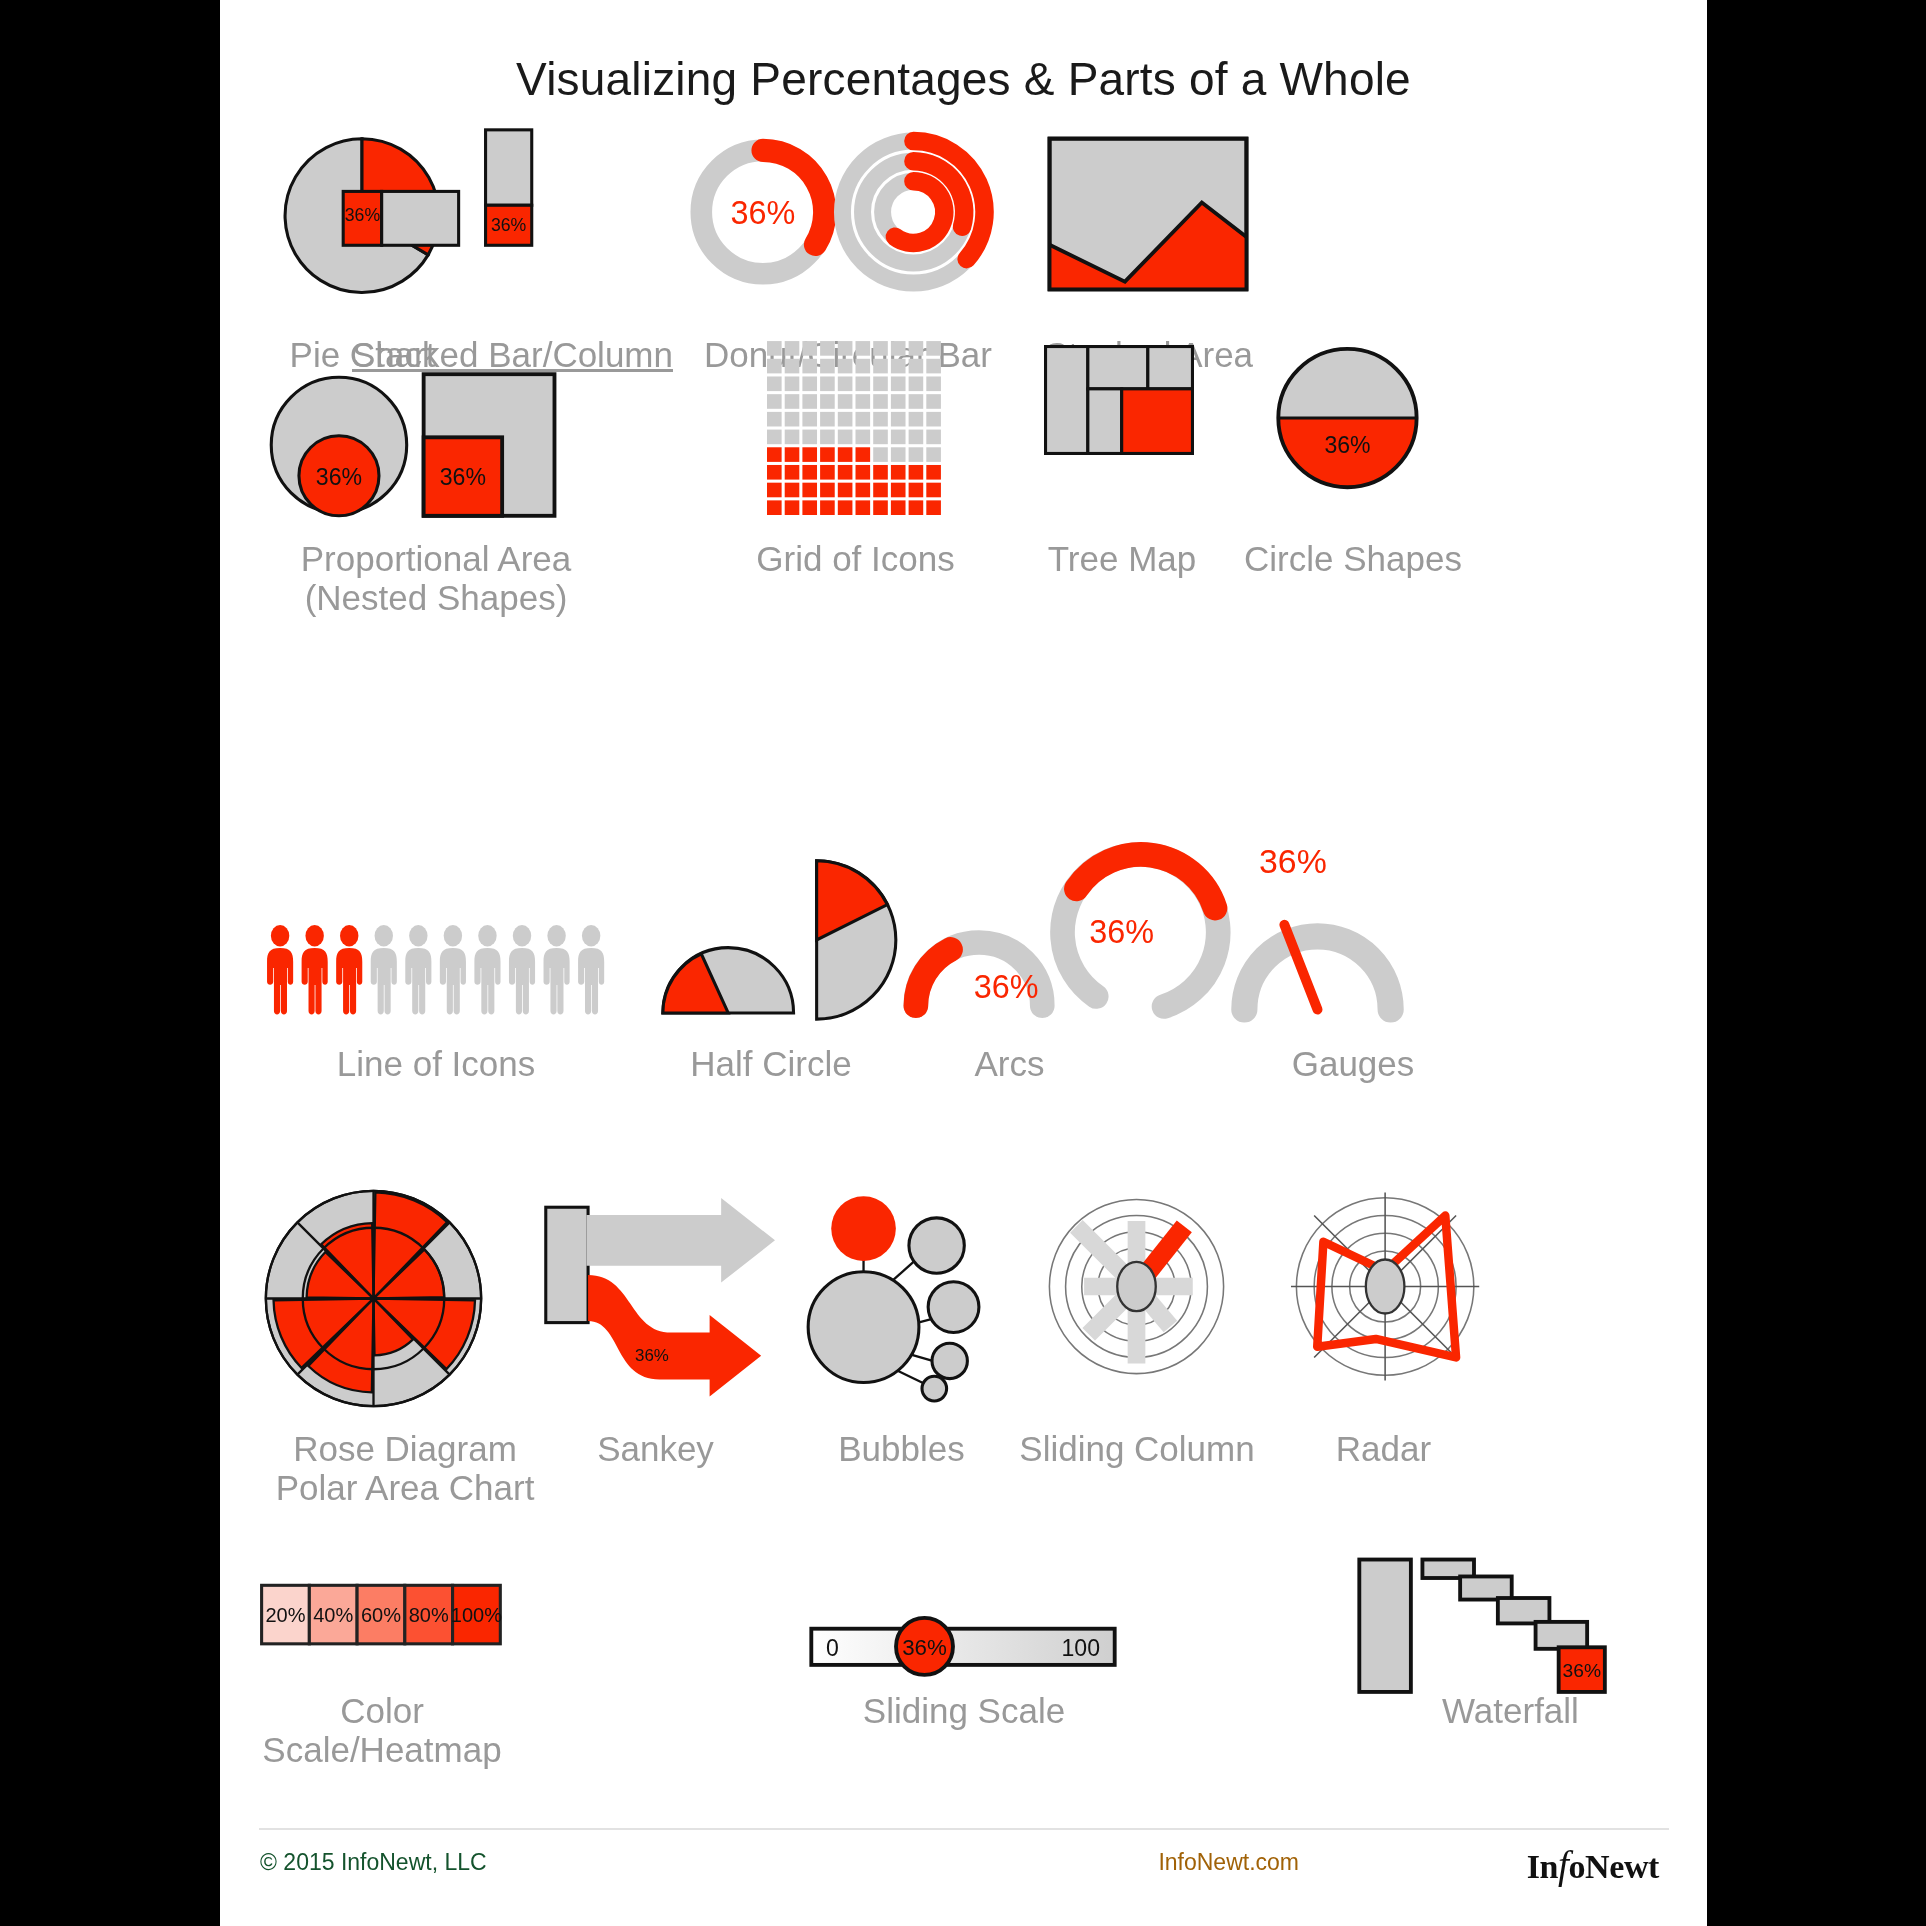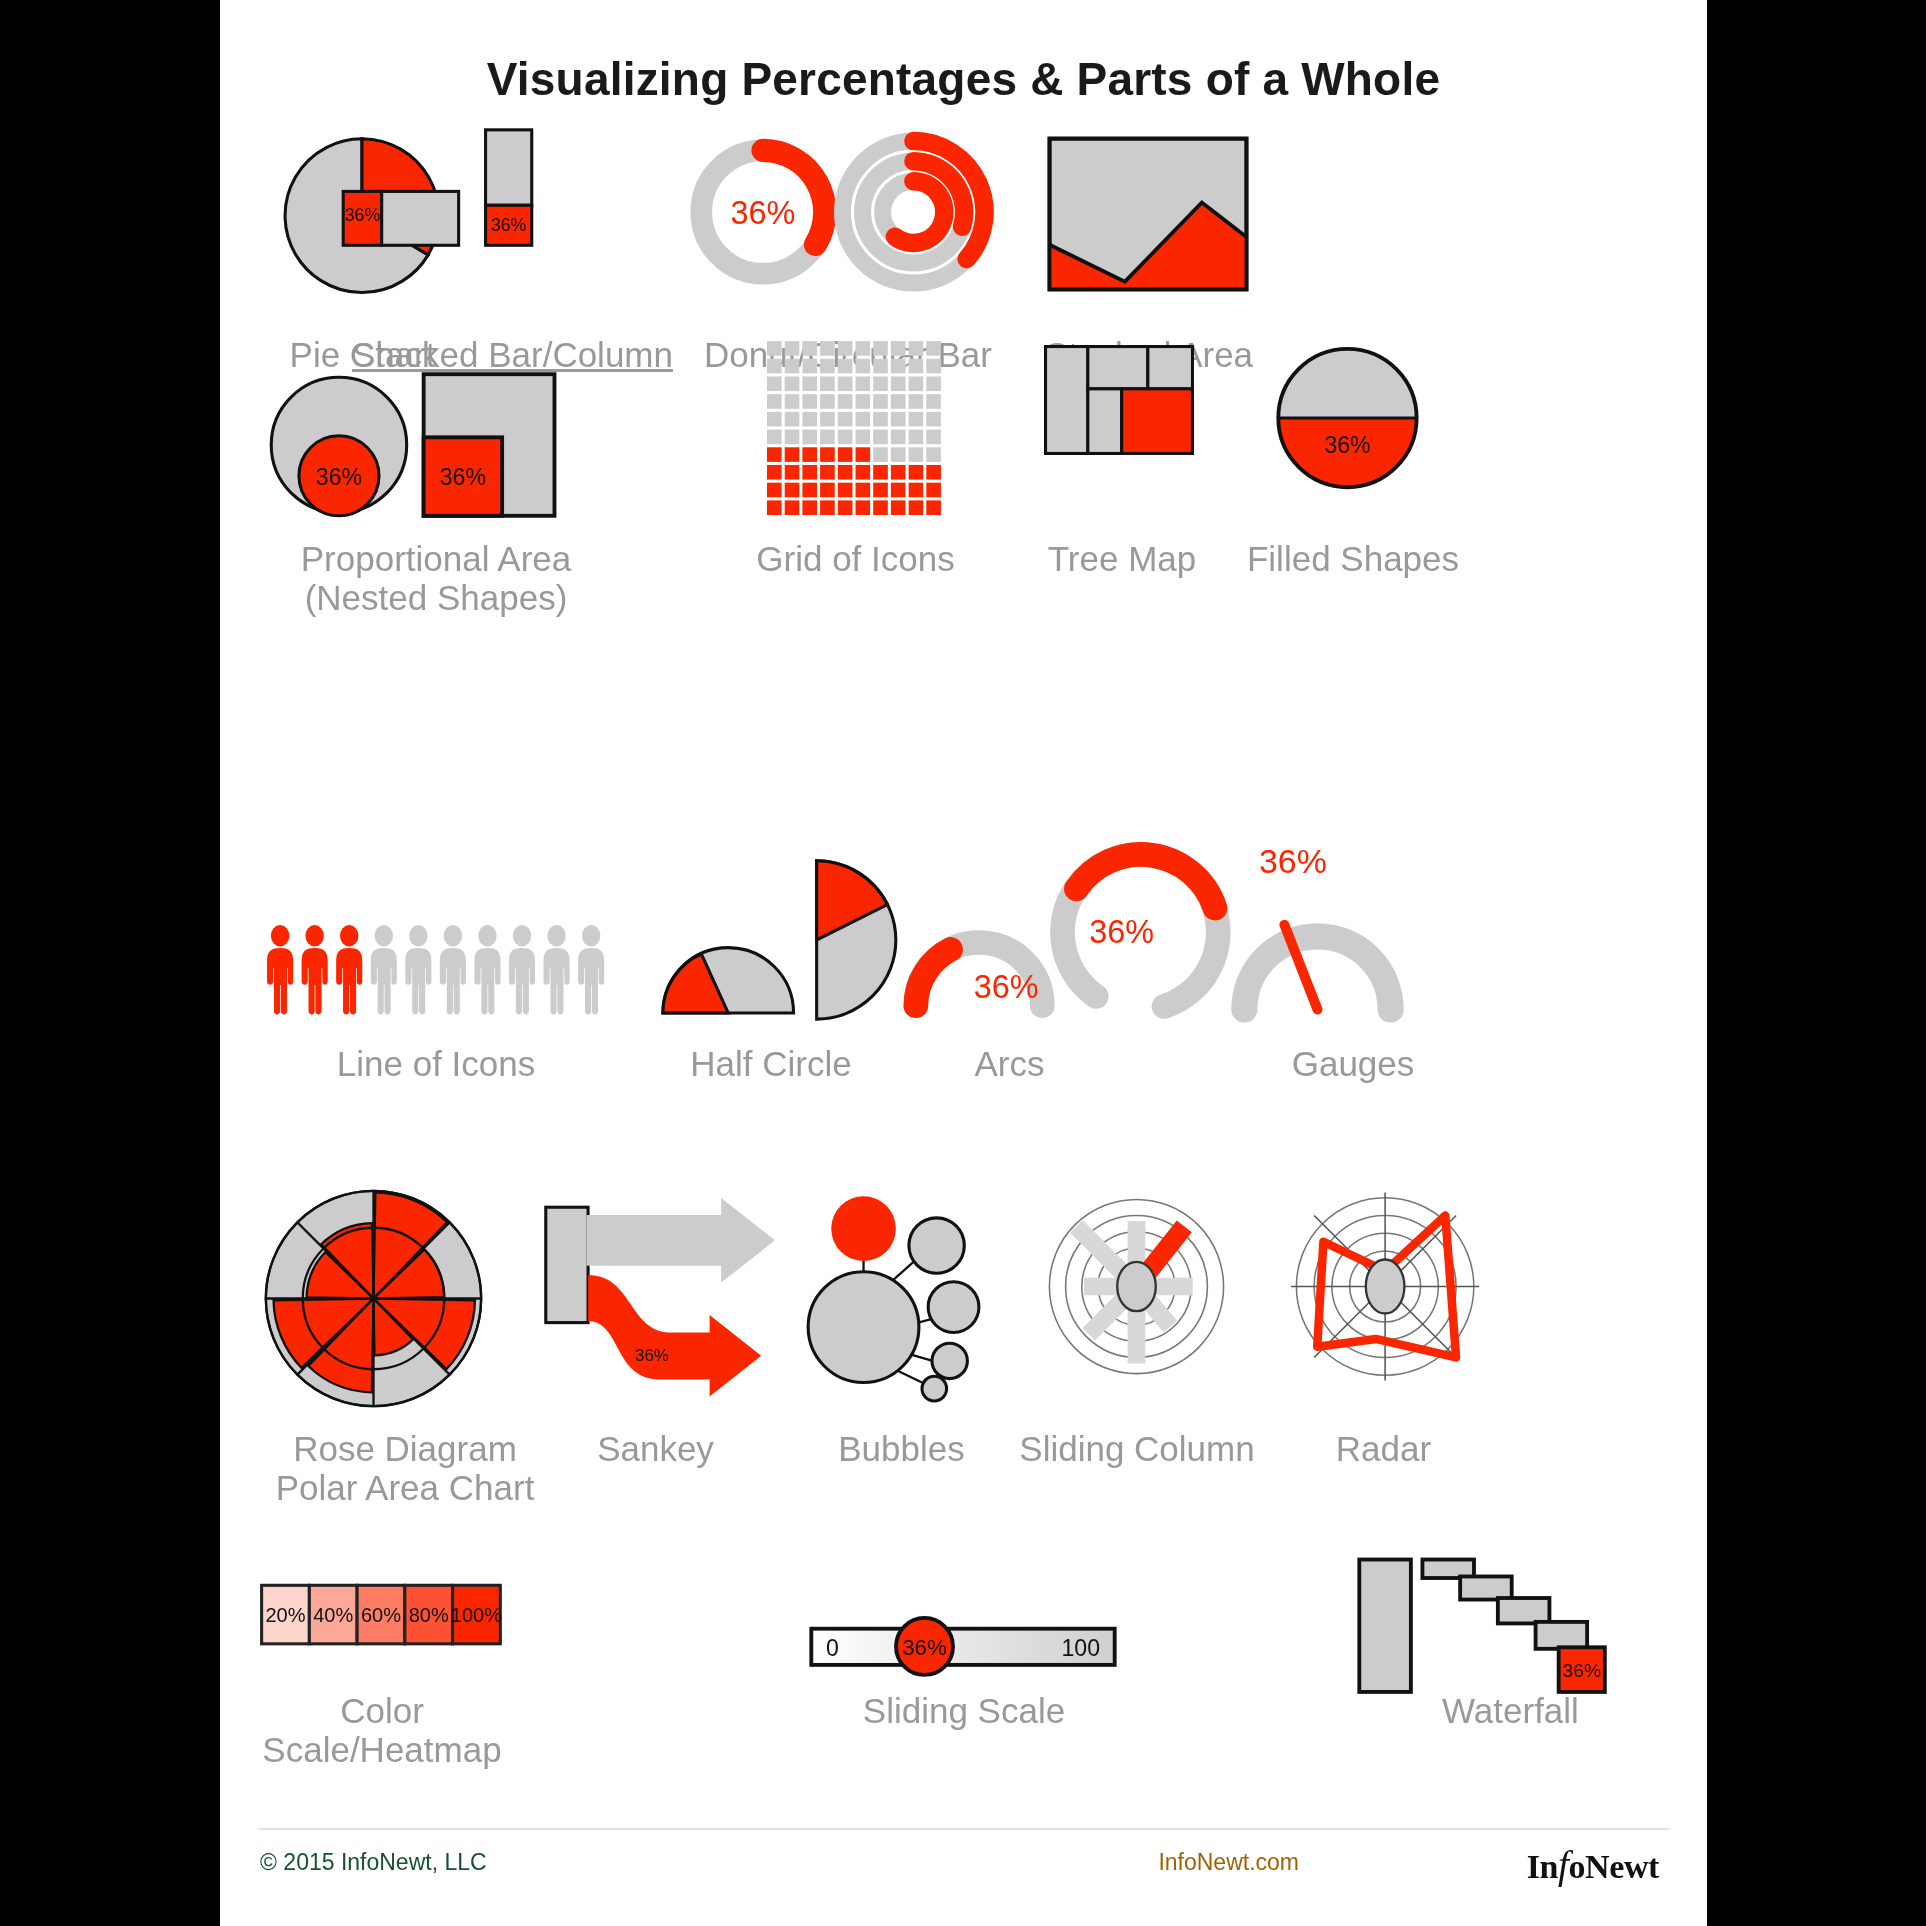--- a/index.html
+++ b/index.html
@@ -3,21 +3,21 @@
 <meta charset="utf-8">
 <style>
   * { margin:0; padding:0; box-sizing:border-box; }
   html,body { width:1926px; height:1926px; background:#000; font-family:"Liberation Sans", sans-serif; }
   #page {
     position:absolute; left:220px; top:0; width:1487px; height:1926px;
     background:#ffffff; overflow:hidden;
   }
   .title {
     position:absolute; left:0; top:52px; width:1487px; text-align:center;
-    font-size:46px; color:#1a1a1a; font-weight:700; letter-spacing:0.2px;
+    font-size:46px; color:#1a1a1a; font-weight:400; letter-spacing:0.2px;
   }
   .cap {
     position:absolute; text-align:center; color:#999999;
     font-size:35px; line-height:1.12; font-weight:400; white-space:pre-line;
   }
   .pct { fill:#111; font-family:"Liberation Sans", sans-serif; }
   .pctred { fill:#FA2600; font-family:"Liberation Sans", sans-serif; }
   svg { display:block; overflow:visible; }
   .fig { position:absolute; }
   .footer-line {
@@ -233,21 +233,21 @@
             <circle cx="93" cy="95" r="90"></circle>
           </clipPath>
       </defs>
       <circle cx="93" cy="95" r="90" fill="#CCCCCC"></circle>
       <rect x="0" y="95" width="190" height="100" fill="#FA2600" clip-path="url(#fsclip)"></rect>
       <line x1="3" y1="95" x2="183" y2="95" stroke="#111" stroke-width="4"></line>
       <circle cx="93" cy="95" r="90" fill="none" stroke="#111" stroke-width="5"></circle>
       <text class="pct" x="93" y="140" font-size="30" text-anchor="middle">36%</text>
     </svg>
   </div>
-  <div class="cap" style="left:1002px; top:539px; width:262px;">Filled Shapes</div>
+  <div class="cap" style="left:1002px; top:539px; width:262px;">Circle Shapes</div>
 
   <div class="fig" style="left:39px; top:925px;">
     <svg id="line-icons-svg" width="354" height="96" viewBox="0 0 460 125">
         <g transform="translate(8,0)">
           <ellipse cx="19" cy="14" rx="12" ry="14" fill="#FA2600"></ellipse>
           <path d="M19,30 C5,30 2,36 2,48 L2,74 C2,79 10,79 10,74 L10,56 L11,56 L11,112 C11,118 19,118 19,112 L19,78 L20,78 L20,112 C20,118 28,118 28,112 L28,56 L29,56 L29,74 C29,79 36,79 36,74 L36,48 C36,36 33,30 19,30 Z" fill="#FA2600"></path>
         </g>
         <g transform="translate(53,0)">
           <ellipse cx="19" cy="14" rx="12" ry="14" fill="#FA2600"></ellipse>
           <path d="M19,30 C5,30 2,36 2,48 L2,74 C2,79 10,79 10,74 L10,56 L11,56 L11,112 C11,118 19,118 19,112 L19,78 L20,78 L20,112 C20,118 28,118 28,112 L28,56 L29,56 L29,74 C29,79 36,79 36,74 L36,48 C36,36 33,30 19,30 Z" fill="#FA2600"></path>

